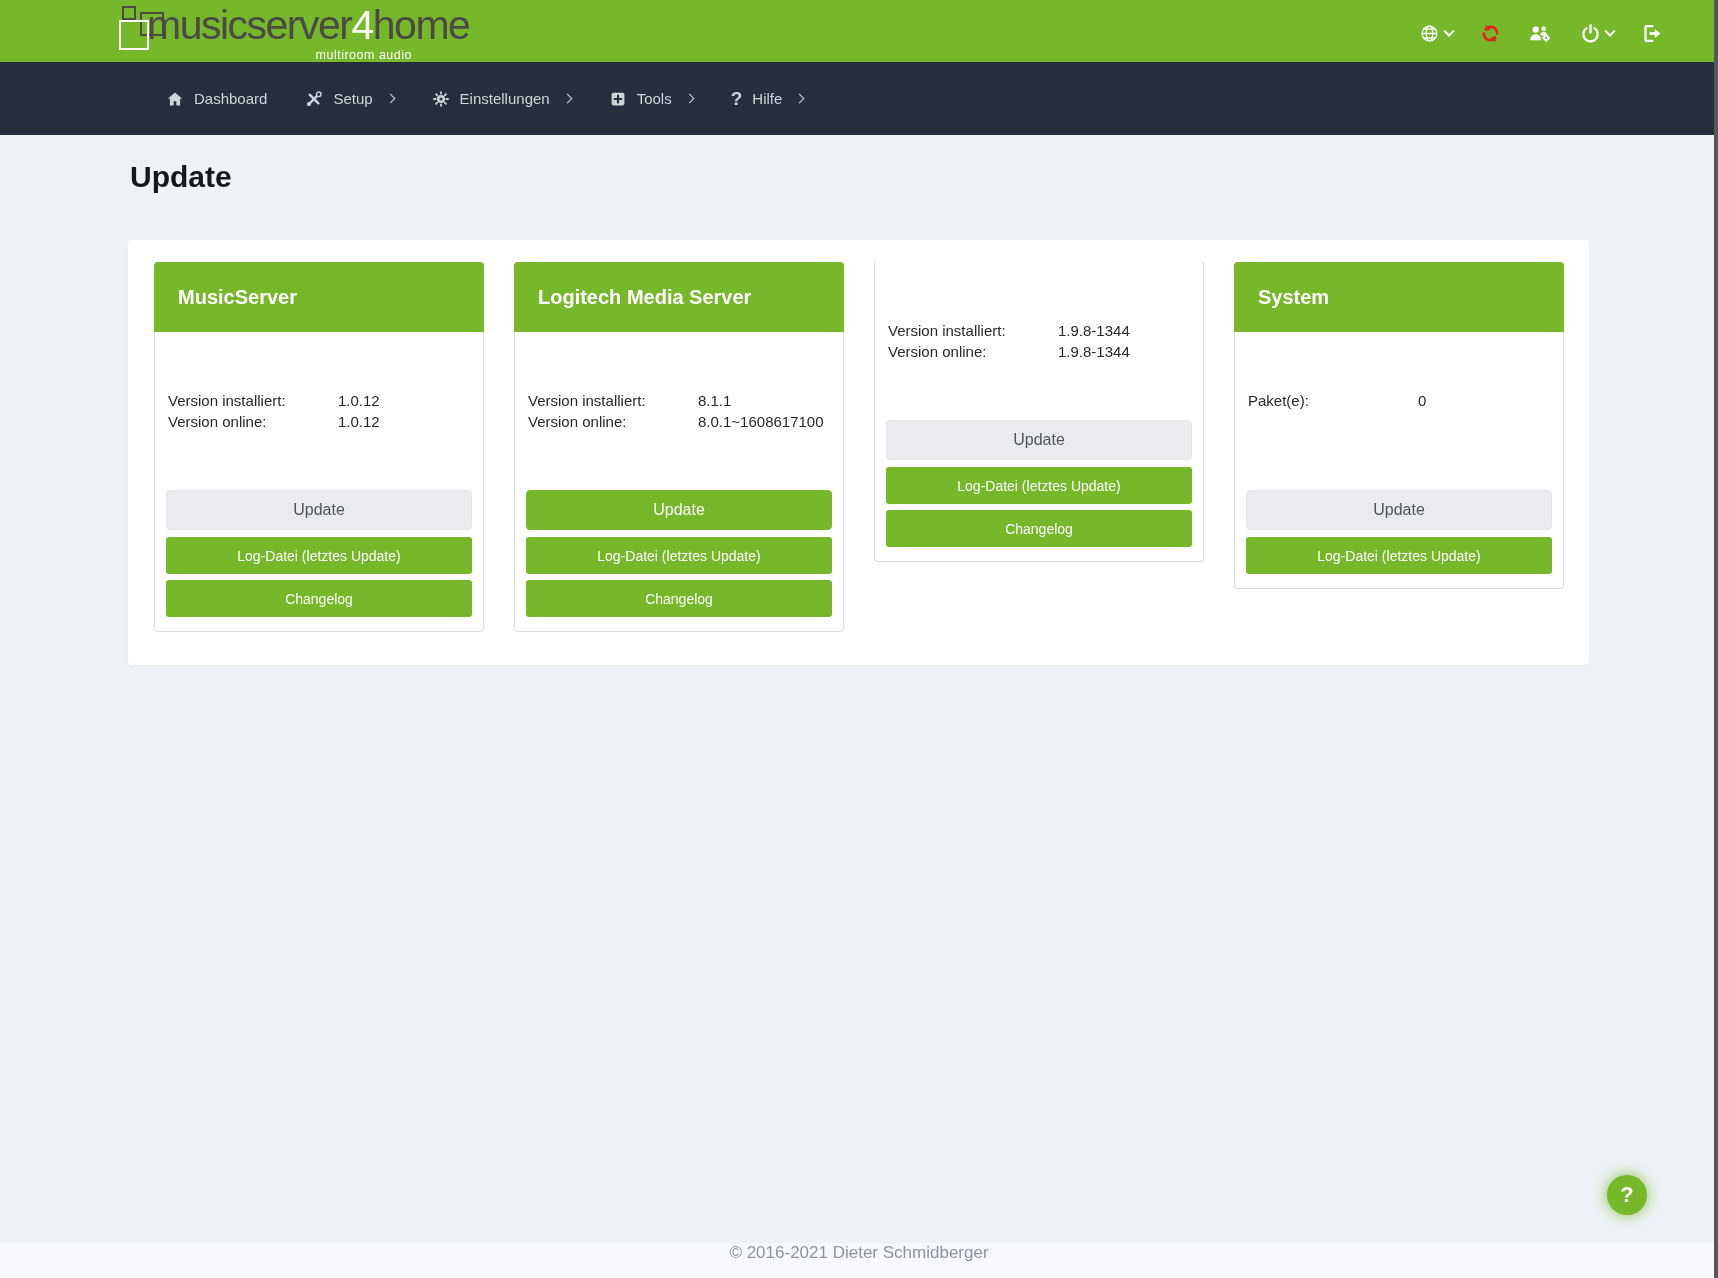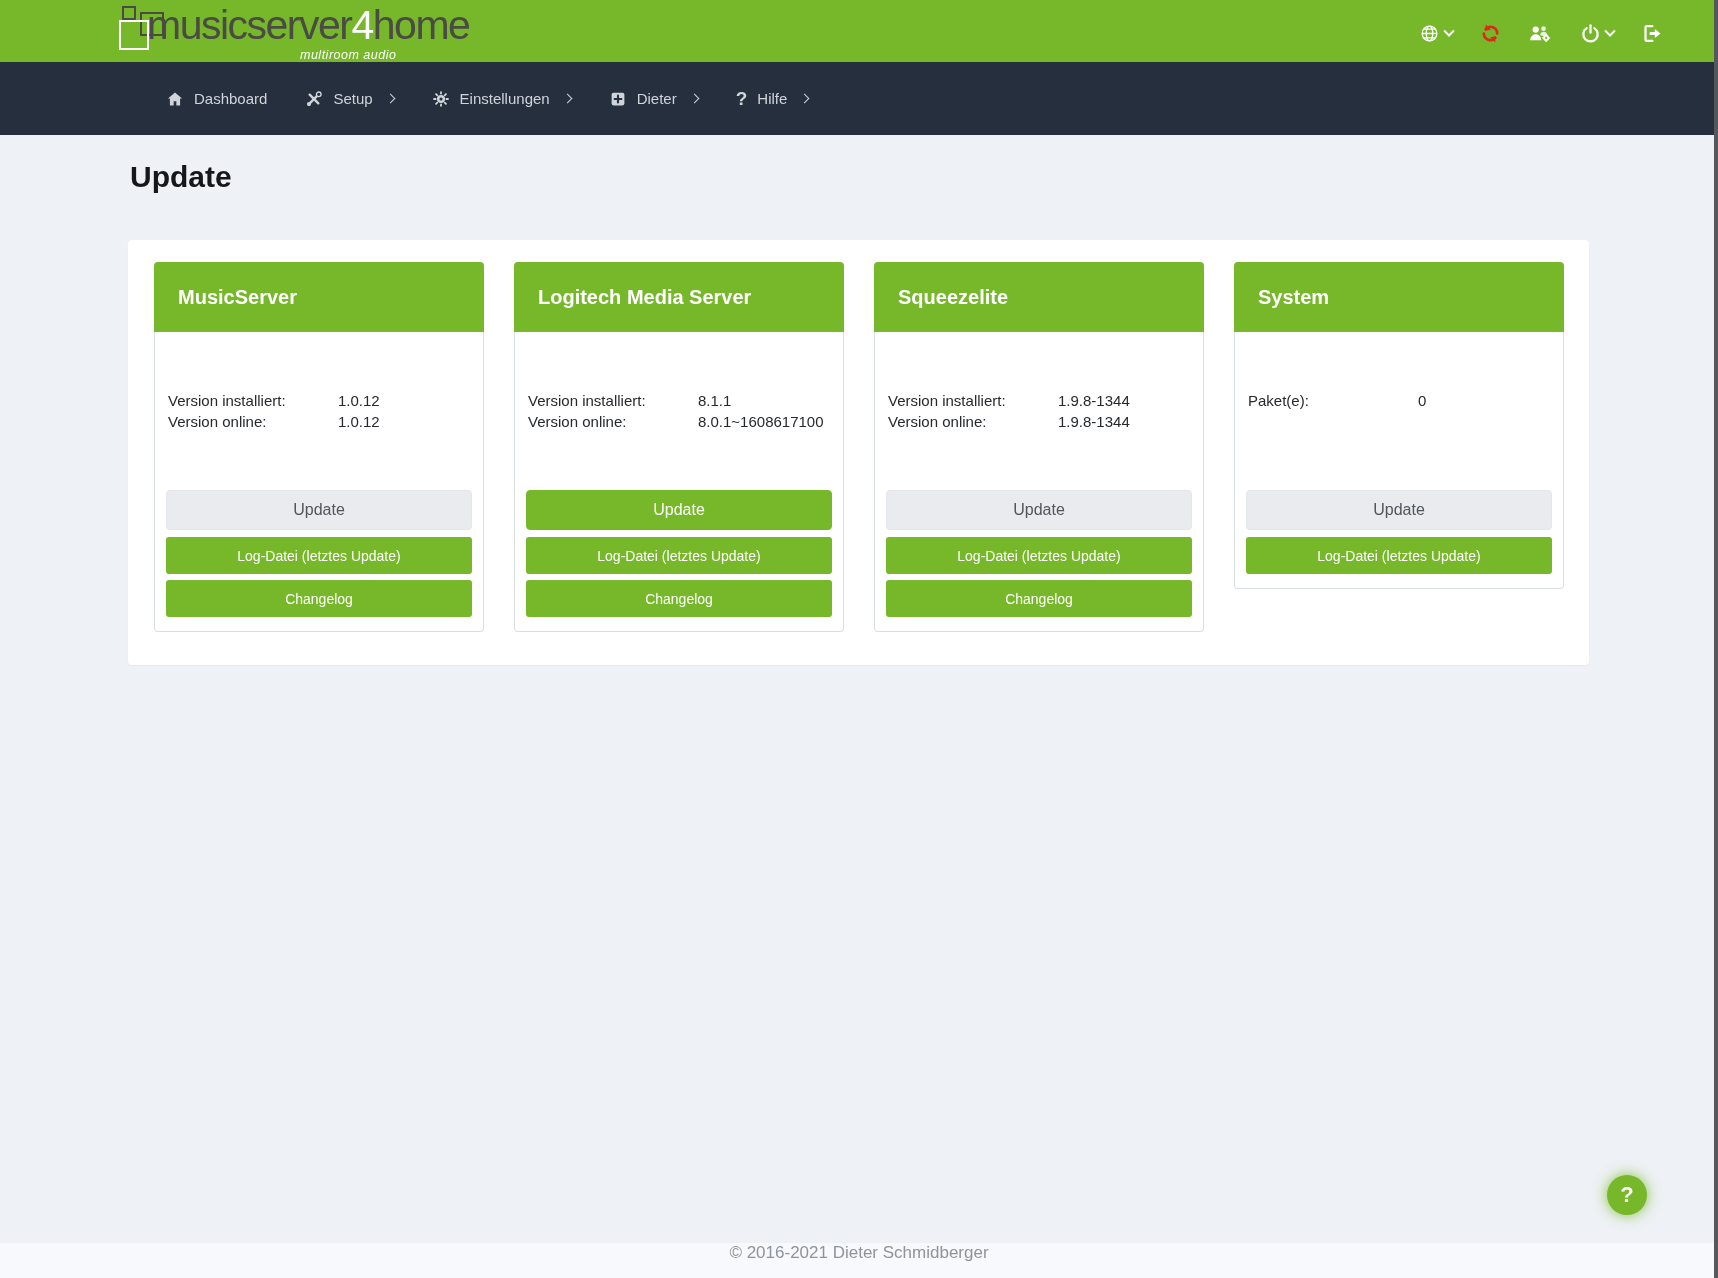--- a/index.html
+++ b/index.html
@@ -9,21 +9,21 @@
 
   
   .banner { position:relative; height:62px; background:#76b82a; }
   .logo { position:absolute; left:105px; top:0; height:67px; width:430px; }
   .lg-sq { position:absolute; border:2px solid #4b4b45; background:transparent; }
   .lg-sq1 { left:17px; top:6px;  width:14px; height:14px; }
   .lg-sq2 { left:35px; top:12px; width:24px; height:24px; }
   .lg-sq3 { left:14px; top:20px; width:30px; height:30px; border-color:#fff; z-index:2; }
   .lg-text { position:absolute; left:42px; top:2px; font-size:41px; font-weight:300; letter-spacing:-1.5px; color:#4b4b45; white-space:nowrap; }
   .lg-accent { color:#ffffff; }
-  .lg-tag { position:absolute; left:195px; top:48px; width:112px; font-size:12.5px; color:#ffffff; letter-spacing:.5px;font-style:italic; }
+  .lg-tag { position:absolute; left:195px; top:48px; width:112px; text-align:right; font-size:12.5px; color:#ffffff; letter-spacing:.5px; }
   .hicons { position:absolute; right:55px; top:0; height:67px; display:flex; align-items:center; gap:27px; }
   .hicon { display:flex; align-items:center; gap:5px; cursor:pointer; }
   .chev-dn { width:8px; height:8px; border-right:2px solid #fff; border-bottom:2px solid #fff; transform:rotate(45deg) translate(-2px,-2px); }
 
   
   .nav { height:73px; background:#262f3d; display:flex; align-items:center; padding-left:147px; }
   .navitem { display:flex; align-items:center; gap:10px; color:#cfd4da; font-size:15px; padding:16px 19px; height:73px; cursor:pointer; }
   .chev-rt { width:7px; height:7px; border-right:1.8px solid #cfd4da; border-bottom:1.8px solid #cfd4da; transform:rotate(-45deg); margin-left:4px; }
   .qmark { font-size:19px; font-weight:800; color:#cfd4da; }
 
@@ -174,21 +174,21 @@
       <span>Einstellungen</span>
       <span class="chev-rt"></span>
     </div>
     <div class="navitem">
       <span>
         <svg width="18" height="18" viewBox="0 0 24 24">
           <rect x="3.5" y="3.5" width="17" height="17" rx="2.4" fill="#cfd4da"></rect>
           <path d="M12 7.5 V16.5 M7.5 12 H16.5" stroke="#262f3d" stroke-width="2.8" stroke-linecap="round"></path>
         </svg>
       </span>
-      <span>Dieter</span>
+      <span>Tools</span>
       <span class="chev-rt"></span>
     </div>
     <div class="navitem">
       <span class="qmark">?</span>
       <span>Hilfe</span>
       <span class="chev-rt"></span>
     </div>
   </div>
 
   <div class="content">
@@ -229,21 +229,20 @@
                 <span>8.0.1~1608617100</span>
               </div>
             </div>
             <button class="btnU enabled">Update</button>
             <button class="btnG">Log-Datei (letztes Update)</button>
             <button class="btnG last">Changelog</button>
           </div>
         </div>
 
         <div class="card">
-          <div class="chd">Squeezelite</div>
           <div class="cbody">
             <div class="info">
               <div class="irow">
                 <span class="lbl">Version installiert:</span>
                 <span>1.9.8-1344</span>
               </div>
               <div class="irow">
                 <span class="lbl">Version online:</span>
                 <span>1.9.8-1344</span>
               </div>

